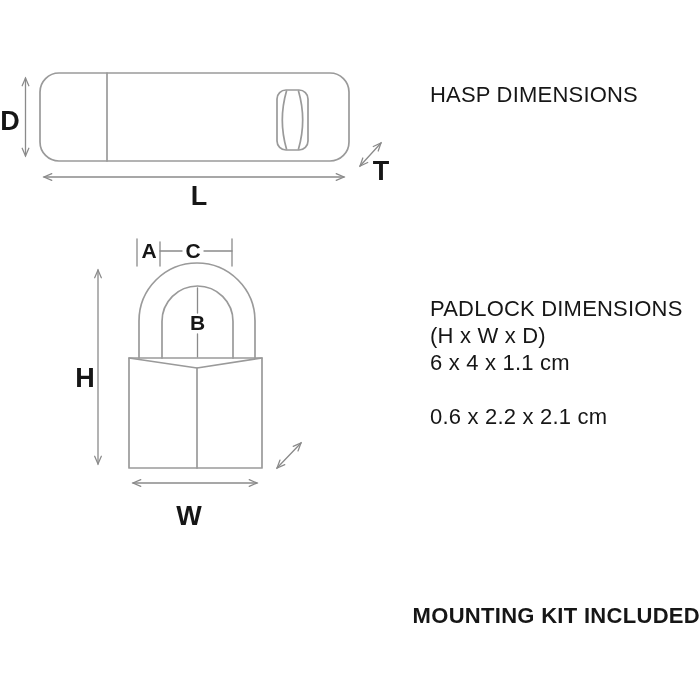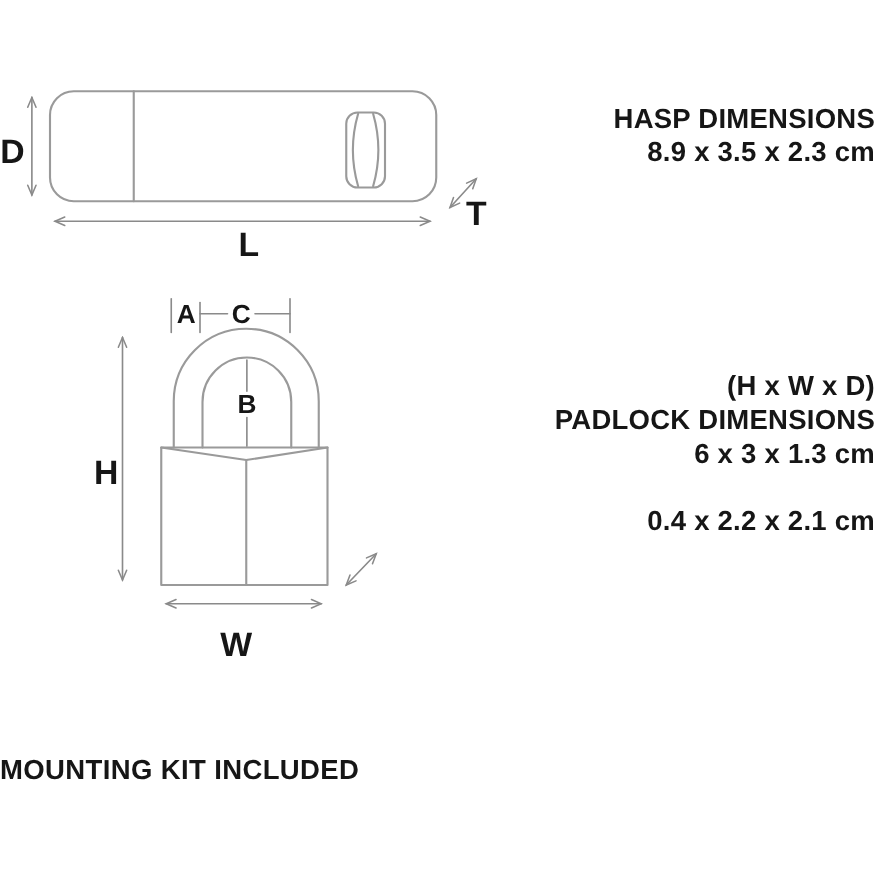--- a/index.html
+++ b/index.html
@@ -18,30 +18,30 @@
     font-family:"Liberation Sans",sans-serif;
   }
   svg.diagram{position:absolute;left:0;top:0;}
   .outline{fill:none;stroke:var(--line);stroke-width:1.7;stroke-linejoin:round;stroke-linecap:round;}
   .dim{fill:none;stroke:var(--dim);stroke-width:1.3;stroke-linecap:round;}
   text{font-family:"Liberation Sans",sans-serif;font-weight:bold;fill:var(--text);text-anchor:middle;}
   text.big{font-size:27px;}
   text.small{font-size:21px;}
   .info{
     position:absolute;left:430px;width:270px;
-    text-align:right;color:var(--text);
-    font-weight:bold;font-size:22px;line-height:27px;
+    text-align:left;color:var(--text);
+    font-weight:normal;font-size:22px;line-height:27px;
     letter-spacing:0.2px;
   }
   .hasp-info{top:81px;}
   .padlock-info{top:295px;}
   .spacer{height:27px;}
   .footer{
     position:absolute;top:603px;left:0;width:700px;
-    text-align:left;color:var(--text);
+    text-align:right;color:var(--text);
     font-weight:bold;font-size:22px;letter-spacing:0.3px;
   }
 </style>
 </head>
 <body>
 
 <div class="canvas">
 
   <svg class="diagram" width="700" height="700" viewBox="0 0 700 700">
     <defs>
@@ -92,26 +92,25 @@
       <text class="small" x="149" y="258">A</text>
       <text class="small" x="193" y="258">C</text>
       <text class="small" x="197.5" y="330">B</text>
       <text class="big" x="85" y="387">H</text>
       <text class="big" x="189" y="525">W</text>
     </g>
   </svg>
 
   <div class="info hasp-info">
     <div>HASP DIMENSIONS</div>
-    <div>8.9 x 3.5 x 2.3 cm</div>
   </div>
 
   <div class="info padlock-info">
+    <div>PADLOCK DIMENSIONS</div>
     <div>(H x W x D)</div>
-    <div>PADLOCK DIMENSIONS</div>
-    <div>6 x 3 x 1.3 cm</div>
+    <div>6 x 4 x 1.1 cm</div>
     <div class="spacer"></div>
-    <div>0.4 x 2.2 x 2.1 cm</div>
+    <div>0.6 x 2.2 x 2.1 cm</div>
   </div>
 
   <div class="footer">MOUNTING KIT INCLUDED</div>
 
 </div>
 
 </body></html>

